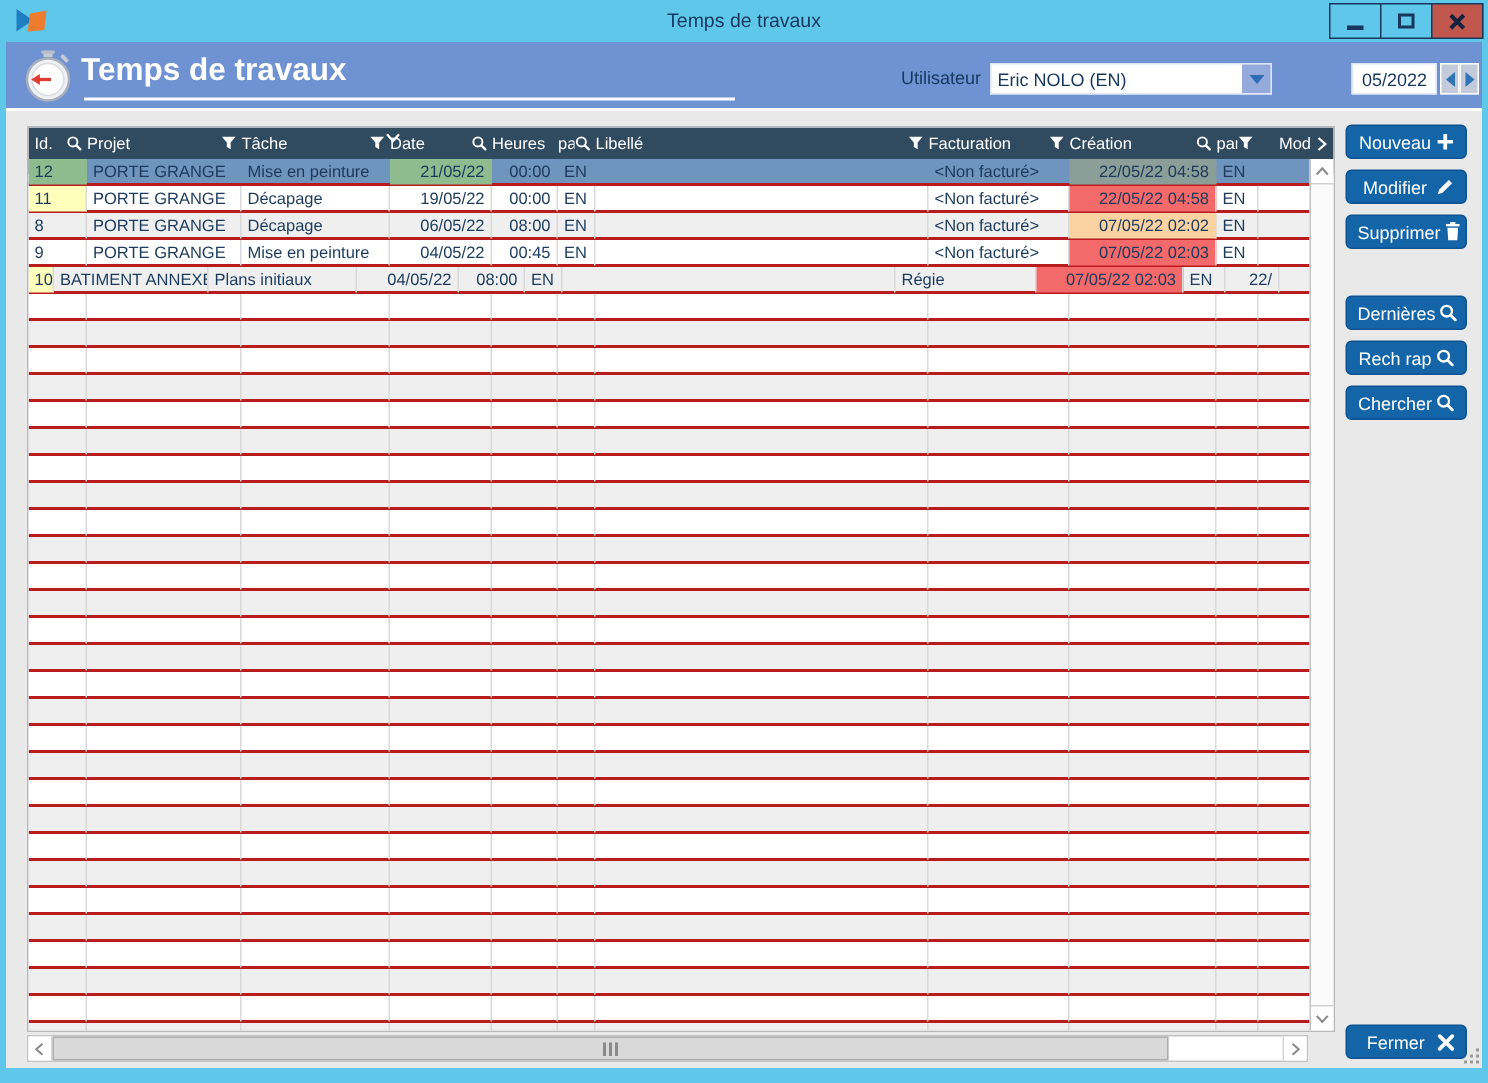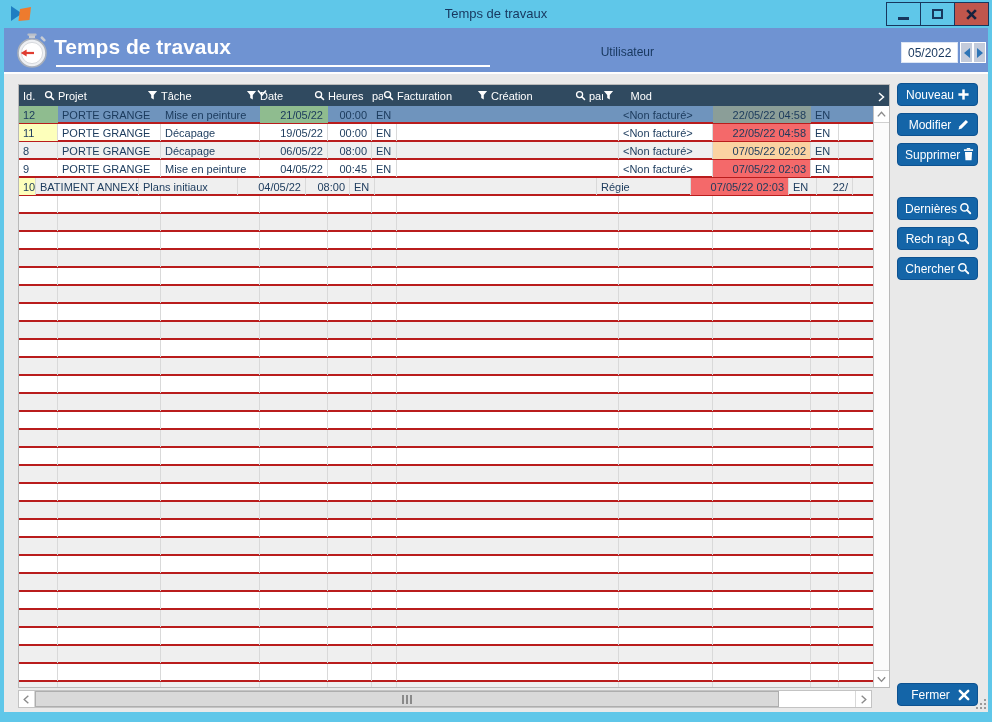--- a/index.html
+++ b/index.html
@@ -136,20 +136,26 @@
       <rect x="13.4" y="0.6" width="9.2" height="2.2" rx="1" fill="#b9bfc9"></rect>
       <rect x="26" y="4.6" width="6" height="2.6" rx="1" fill="#c7ccd4" transform="rotate(45 29 6)"></rect>
       <circle cx="18" cy="20" r="14" fill="#eef0f3" stroke="#a9b0bb" stroke-width="1.6"></circle>
       <circle cx="18" cy="20" r="10.6" fill="#ffffff" stroke="#d7dade" stroke-width="1"></circle>
       <rect x="12" y="18.9" width="8" height="2.2" fill="#e03c31"></rect>
       <polygon points="12.6,16.4 12.6,23.6 6.8,20" fill="#e03c31"></polygon>
     </svg>
     <div class="app-title">Temps de travaux</div>
     <div class="title-underline"></div>
     <div class="user-label">Utilisateur</div>
+    <div class="user-select">
+      <span>Eric NOLO (EN)</span>
+      <span class="dd-btn">
+          <i class="tri-down"></i>
+        </span>
+    </div>
     <div class="period-field">05/2022</div>
     <div class="spin prev">
         <i class="tri-left"></i>
       </div>
     <div class="spin next">
         <i class="tri-right"></i>
       </div>
   </div>
 
   <div class="content"></div>
@@ -195,20 +201,28 @@
         </div>
         <div class="hcell" style="width: 44px;">
           <span class="hlabel">Heures</span>
         </div>
         <div class="hcell clip" style="width: 25px;">
           <span class="hlabel">par</span>
           <span class="hicon">
             <svg width="11" height="11" viewBox="0 0 12 12">
               <circle cx="5" cy="5" r="3.3" fill="none" stroke="currentColor" stroke-width="1.4"></circle>
               <line x1="7.5" y1="7.5" x2="10.4" y2="10.4" stroke="currentColor" stroke-width="1.7" stroke-linecap="round"></line>
+            </svg>
+          </span>
+        </div>
+        <div class="hcell" style="width: 222px;">
+          <span class="hlabel">Libellé</span>
+          <span class="hicon">
+            <svg width="11" height="11" viewBox="0 0 12 12">
+              <path d="M1 1.2 H11 L7.4 5.5 V10.3 L4.6 8.8 V5.5 Z" fill="currentColor"></path>
             </svg>
           </span>
         </div>
         <div class="hcell" style="width: 94px;">
           <span class="hlabel">Facturation</span>
           <span class="hicon">
             <svg width="11" height="11" viewBox="0 0 12 12">
               <path d="M1 1.2 H11 L7.4 5.5 V10.3 L4.6 8.8 V5.5 Z" fill="currentColor"></path>
             </svg>
           </span>

